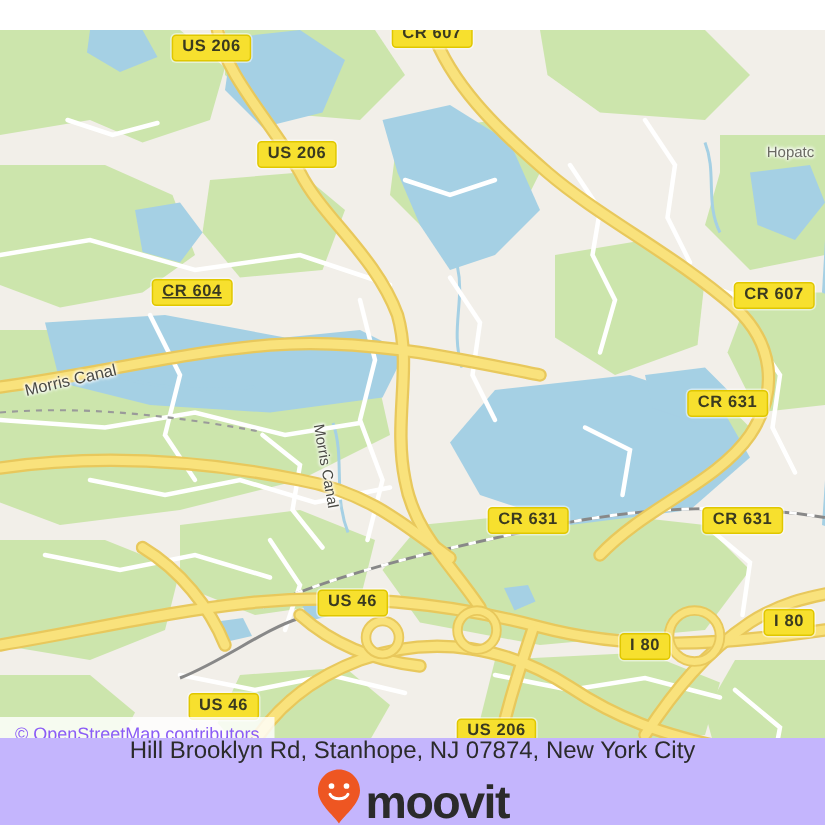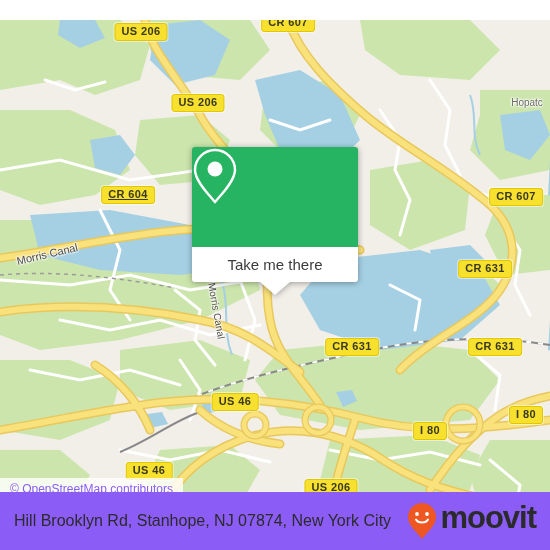--- a/index.html
+++ b/index.html
@@ -72,26 +72,26 @@
   .attrib{
     position:absolute;left:0;bottom:11px;
     background:rgba(255,255,255,.82);
     color:#8b5cf6;font-size:12px;
     padding:4px 10px 5px 10px;
   }
 
   
   .footer{
     position:absolute;left:0;top:492px;width:550px;height:58px;
-    background:#8b5cf6;
+    background:#c4b5fd;
     display:flex;align-items:center;justify-content:space-between;
-    padding:0 14px;box-sizing:border-box;
+    padding:0 14px;box-sizing:border-box;flex-direction:column;
   }
   .footer-title{color:#2b2b2b;font-size:16px;white-space:nowrap;overflow:hidden;}
-  .brand{display:flex;align-items:flex-start;gap:3px;}
+  .brand{display:flex;align-items:flex-end;gap:3px;}
   .brand-word{color:#2b2b2b;font-size:31px;font-weight:bold;letter-spacing:-1px;line-height:31px;}
 </style>
 </head>
 <body>
 
 <div id="app">
 
   <div class="map">
     <svg width="550" height="492" viewBox="0 0 550 492">
       <defs>
@@ -234,32 +234,20 @@
 
     <div id="place-layer">
         <div class="placelabel" style="left: 527px; top: 82px;">Hopatc</div>
       </div>
 
     <div id="canal-layer">
         <div class="canal-a" style="left: 16px; top: 228px;">Morris Canal</div>
         <div class="canal-b" style="left: 217px; top: 262px;">Morris Canal</div>
       </div>
 
-    <div class="callout">
-      <div class="callout-head">
-        <svg width="46" height="58" viewBox="0 0 46 58">
-          <path d="M23 3 C12 3, 3 12, 3 23 C3 34, 17 48, 23 55 C29 48, 43 34, 43 23 C43 12, 34 3, 23 3 Z" fill="none" stroke="#ffffff" stroke-width="2.4"></path>
-          <circle cx="23" cy="22" r="7.5" fill="#ffffff"></circle>
-        </svg>
-      </div>
-      <div class="callout-foot">
-        <span>Take me there</span>
-      </div>
-      <div class="callout-tail"></div>
-    </div>
 
     <div class="attrib">© OpenStreetMap contributors</div>
   </div>
 
   <div class="footer">
     <div class="footer-title">Hill Brooklyn Rd, Stanhope, NJ 07874, New York City</div>
     <div class="brand">
       <svg width="30" height="38" viewBox="0 0 30 38">
         <path d="M15 1 C7.3 1, 1 7.3, 1 15 C1 24, 11 31, 15 37 C19 31, 29 24, 29 15 C29 7.3, 22.7 1, 15 1 Z" fill="#EE5622"></path>
         <circle cx="10" cy="12" r="1.9" fill="#ffffff"></circle>

